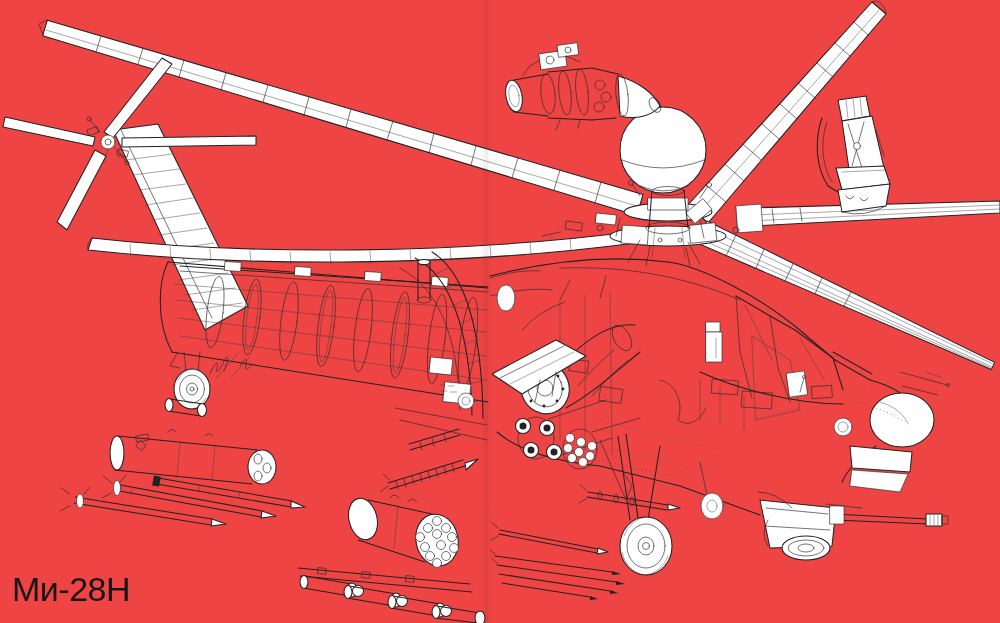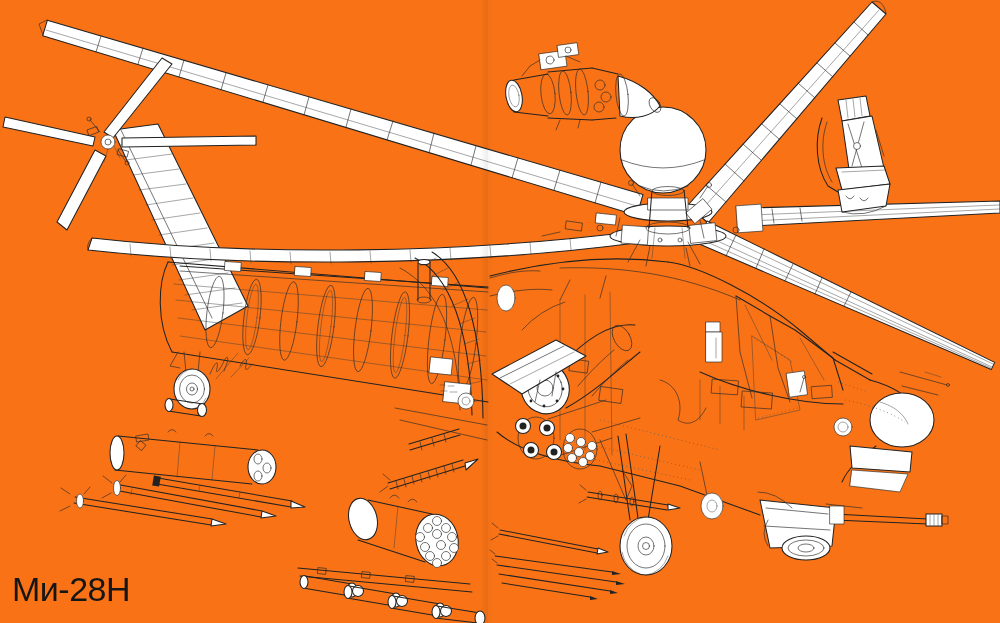--- a/index.html
+++ b/index.html
@@ -1,16 +1,16 @@
 <!DOCTYPE html>
 <html><head>
 <meta charset="utf-8">
 <style>
   html,body{margin:0;padding:0;background:#e8e8e6;}
-  .page{position:relative;width:1000px;height:623px;background:#f97316;overflow:hidden;
+  .page{position:relative;width:1000px;height:623px;background:#ef4444;overflow:hidden;
         font-family:"Liberation Sans", sans-serif;}
   .fold{position:absolute;left:480px;top:0;width:16px;height:623px;
         background:linear-gradient(90deg,rgba(0,0,0,0) 0%,rgba(0,0,0,.07) 45%,rgba(0,0,0,.02) 55%,rgba(0,0,0,0) 100%);}
   .type-label{position:absolute;left:12px;top:570px;font-size:34px;letter-spacing:-0.5px;
         color:#161616;font-weight:400;}
   svg{position:absolute;left:0;top:0;}
   .a{stroke:#222;fill:none;stroke-width:1.05;stroke-linecap:round;stroke-linejoin:round}
   .b{stroke:#2a2a2a;fill:none;stroke-width:.65;stroke-linecap:round;stroke-linejoin:round}
   .c{stroke:#3a3a3a;fill:none;stroke-width:.45;stroke-linecap:round;stroke-linejoin:round}
   .wf{fill:#fff}

